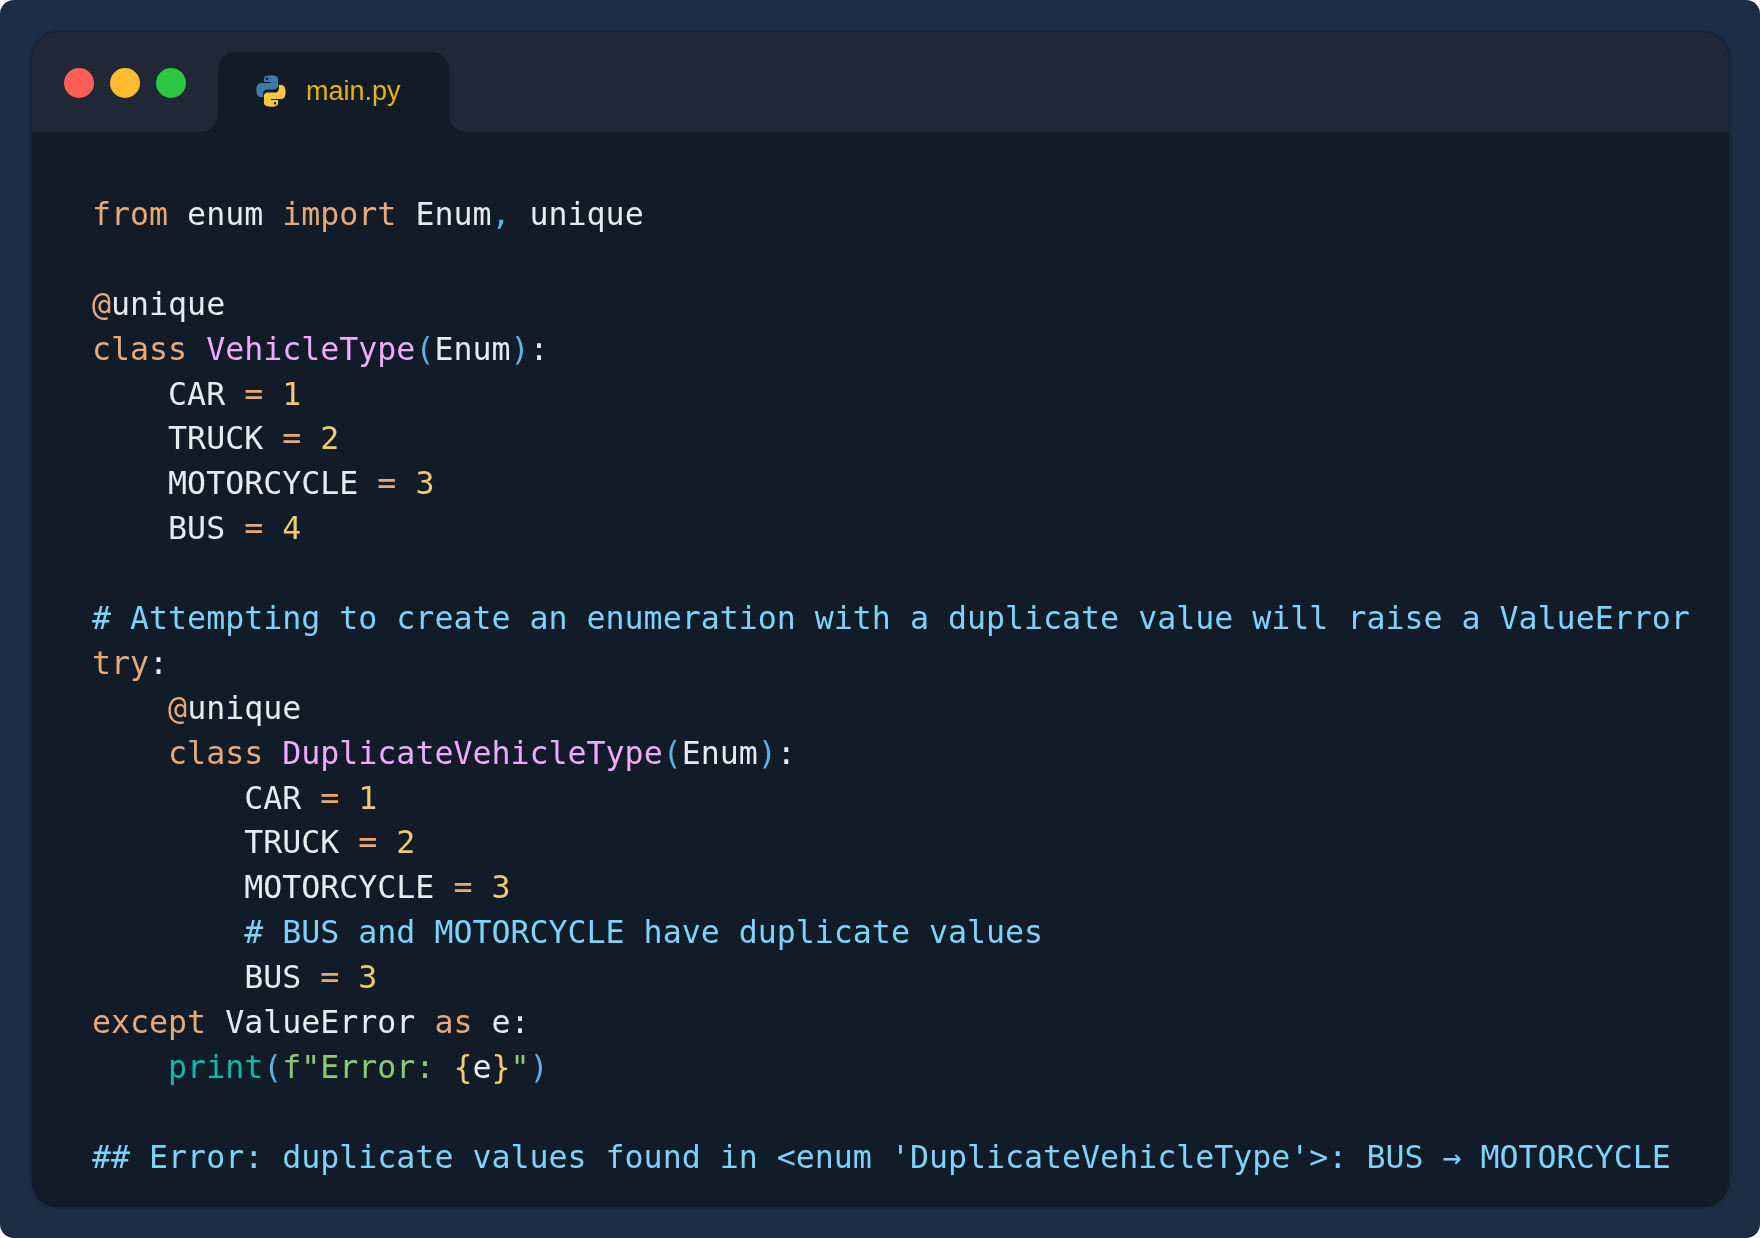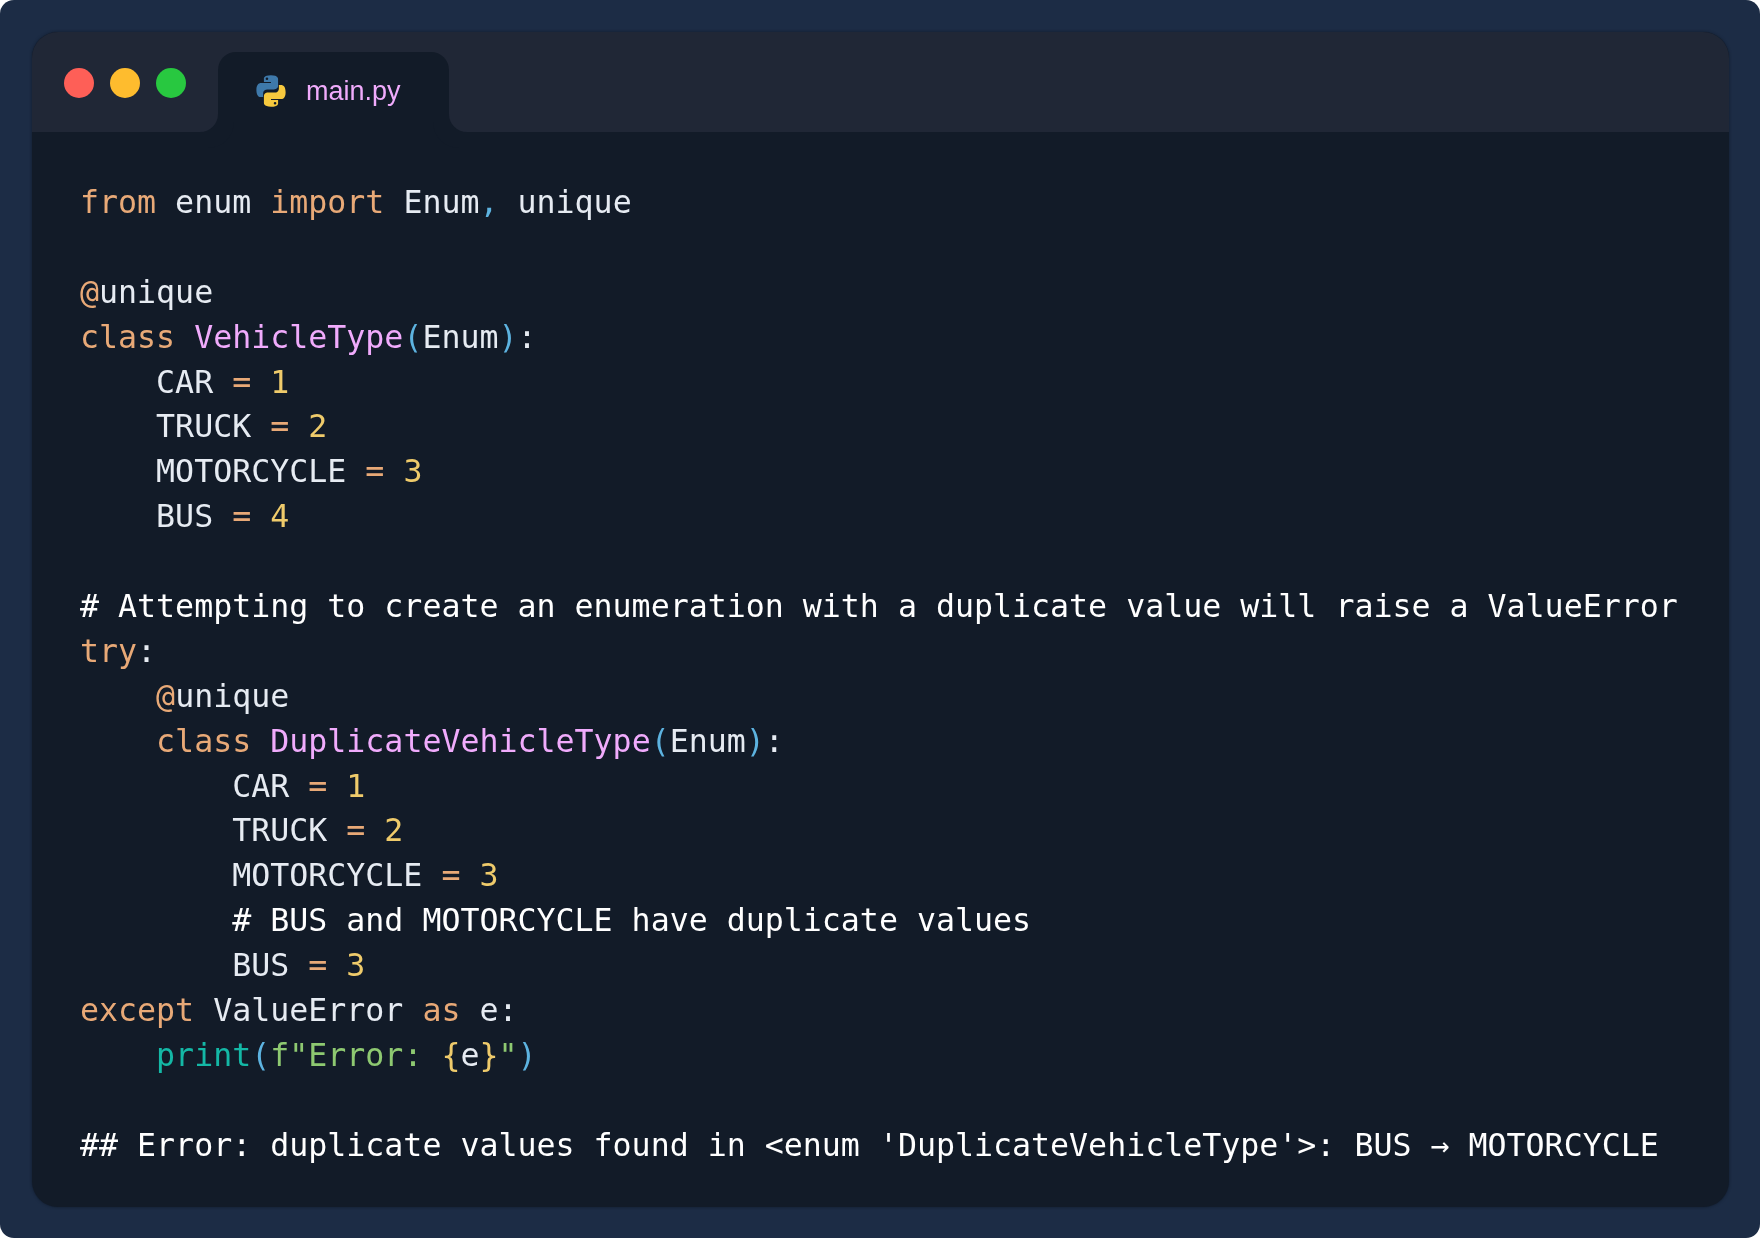--- a/index.html
+++ b/index.html
@@ -26,35 +26,35 @@
     background:#121b28; border-radius:18px 18px 0 0;
   }
   .tab::before, .tab::after {
     content:""; position:absolute; bottom:0; width:18px; height:18px; background:transparent;
   }
   .tab::before { left:-18px; border-bottom-right-radius:18px; box-shadow: 8px 8px 0 8px #121b28; }
   .tab::after { right:-18px; border-bottom-left-radius:18px; box-shadow: -8px 8px 0 8px #121b28; }
   .tab-icon { position:absolute; left:35px; top:21px; width:36px; height:36px; }
   .tab-label {
     position:absolute; left:88px; top:22px;
-    font-family:"Liberation Sans", sans-serif; font-size:27px; color:#f0abfc;
+    font-family:"Liberation Sans", sans-serif; font-size:27px; color:#eab308;
     line-height:34px; white-space:nowrap;
   }
   .code {
-    position:absolute; left:48px; top:148px; margin:0;
+    position:absolute; left:48px; top:148px; margin:12px;
     font-family:"DejaVu Sans Mono", monospace; font-size:31.6px; line-height:44.9px;
     color:#e6ebf2; white-space:pre;
   }
   .line { display:block; height:44.9px; }
   .kw { color:#e8a977; }
   .op { color:#e8a977; }
   .cls { color:#f0abfc; }
   .punc { color:#5db3e0; }
   .num { color:#efcb6b; }
-  .cmt { color:#ffffff; }
+  .cmt { color:#7dd3fc; }
   .fn { color:#14b8a6; }
   .str { color:#8ec971; }
   .brace { color:#efcb6b; }
   .plain { color:#e6ebf2; }
 </style>
 </head>
 <body>
 
 <div class="frame">
   <div class="window">

